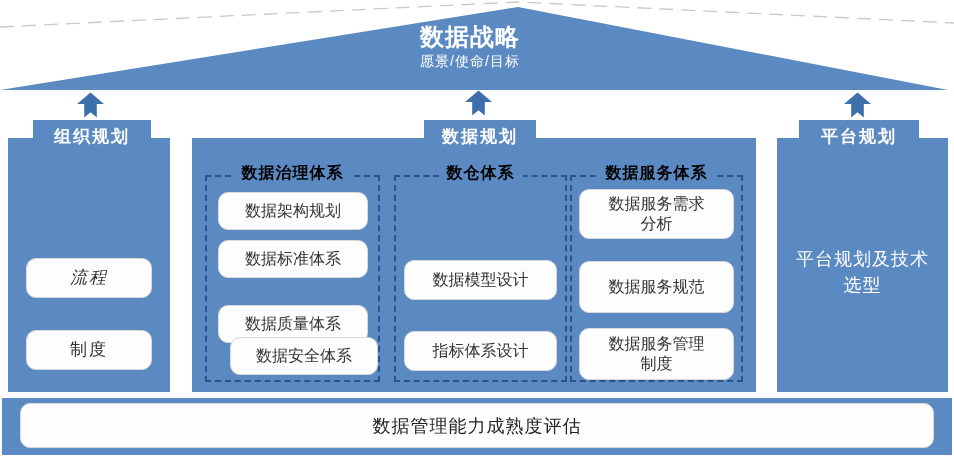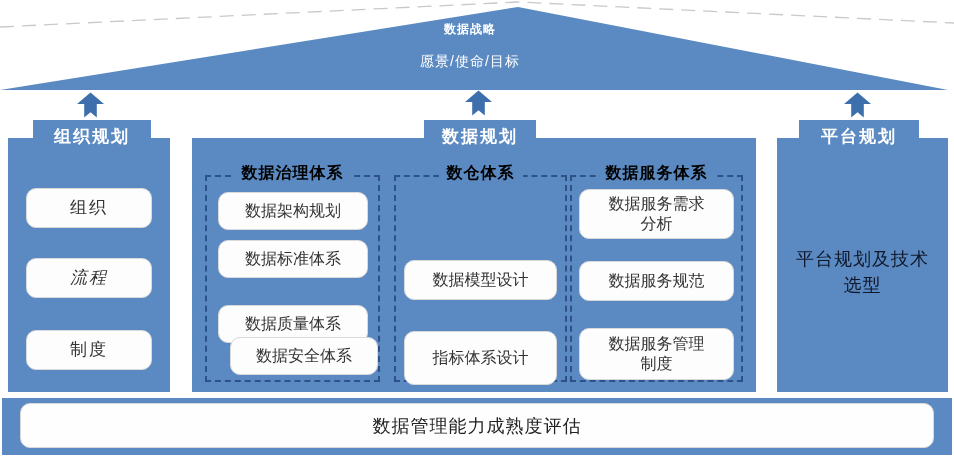--- a/index.html
+++ b/index.html
@@ -10,21 +10,21 @@
     --box-text:#333333;
     --outline-gray:#c9c9c9;
   }
   *{margin:0;padding:0;box-sizing:border-box;}
   body{background:#ffffff;font-family:"Liberation Sans","DejaVu Sans",sans-serif;}
   .stage{position:relative;width:954px;height:461px;background:#ffffff;overflow:hidden;}
 
   
   .roof-svg{position:absolute;left:0;top:0;}
   .roof-title{position:absolute;left:0;top:21px;width:940px;text-align:center;
-    color:#ffffff;font-size:12px;font-weight:bold;letter-spacing:1px;}
+    color:#ffffff;font-size:24px;font-weight:bold;letter-spacing:1px;}
   .roof-subtitle{position:absolute;left:0;top:53px;width:940px;text-align:center;
     color:#ffffff;font-size:14px;letter-spacing:1px;}
 
   
   .arrow{position:absolute;width:27px;height:26px;}
 
   
   .tab{position:absolute;top:120px;height:32px;background:var(--panel-blue);
     color:#ffffff;font-size:17px;font-weight:bold;letter-spacing:2px;
     display:flex;align-items:center;justify-content:center;z-index:3;}
@@ -52,21 +52,21 @@
   .ghead{position:absolute;top:-14px;left:0;right:0;text-align:center;z-index:4;}
   .ghead span{background:var(--panel-blue);color:#000000;font-size:16px;font-weight:bold;
     padding:0 8px;letter-spacing:1px;}
 
   .wrap6{max-width:6.6em;}
   .wrap7{max-width:7.4em;}
 
   
   .platform-body{position:absolute;left:0;top:0;width:100%;height:100%;
     display:flex;align-items:center;justify-content:center;padding-top:14px;
-    color:#0f172a;font-size:18px;text-align:center;line-height:1.45;letter-spacing:1px;}
+    color:#ffffff;font-size:18px;text-align:center;line-height:1.45;letter-spacing:1px;}
 
   
   .footer-bar{position:absolute;left:2px;top:398px;width:950px;height:57px;
     background:var(--panel-blue);z-index:2;}
   .footer-box{position:absolute;left:18px;top:5px;width:914px;height:45px;
     background:#fefefe;border:1px solid var(--box-border);border-radius:10px;
     display:flex;align-items:center;justify-content:center;
     color:#222222;font-size:18px;letter-spacing:1px;}
 </style>
 </head>
@@ -89,21 +89,20 @@
   </svg>
   <svg class="arrow" style="left:844px;top:92px;" viewBox="0 0 30 28">
     <polygon points="15,0 30,13 22,13 22,28 15,22 8,28 8,13 0,13" style="fill:var(--arrow-blue)"></polygon>
   </svg>
 
   <div class="tab tab-org">组织规划</div>
   <div class="tab tab-data">数据规划</div>
   <div class="tab tab-platform">平台规划</div>
 
   <div class="panel panel-org">
-    <div class="wbox org-box" style="top:50px;">组织</div>
     <div class="wbox org-box" style="top:120px;font-style:italic;">流程</div>
     <div class="wbox org-box" style="top:192px;">制度</div>
   </div>
 
   <div class="panel panel-data">
 
     <div class="group group-1">
       <div class="ghead">
         <span>数据治理体系</span>
       </div>
@@ -111,31 +110,31 @@
       <div class="wbox" style="left:11px;top:63px;width:150px;height:38px;">数据标准体系</div>
       <div class="wbox" style="left:11px;top:128px;width:150px;height:38px;">数据质量体系</div>
       <div class="wbox" style="left:11px;top:160px;width:148px;height:38px;margin-left:12px;">数据安全体系</div>
     </div>
 
     <div class="group group-2">
       <div class="ghead">
         <span>数仓体系</span>
       </div>
       <div class="wbox" style="left:8px;top:83px;width:153px;height:40px;">数据模型设计</div>
-      <div class="wbox" style="left:8px;top:154px;width:153px;height:54px;">指标体系设计</div>
+      <div class="wbox" style="left:8px;top:154px;width:153px;height:40px;">指标体系设计</div>
     </div>
 
     <div class="group group-3">
       <div class="ghead">
         <span>数据服务体系</span>
       </div>
       <div class="wbox" style="left:7px;top:12px;width:155px;height:50px;">
         <span class="wrap6">数据服务需求分析</span>
       </div>
-      <div class="wbox" style="left:7px;top:84px;width:155px;height:40px;">数据服务规范</div>
+      <div class="wbox" style="left:7px;top:84px;width:155px;height:52px;">数据服务规范</div>
       <div class="wbox" style="left:7px;top:151px;width:155px;height:52px;">
         <span class="wrap6">数据服务管理制度</span>
       </div>
     </div>
 
   </div>
 
   <div class="panel panel-platform">
     <div class="platform-body">
       <span class="wrap7">平台规划及技术选型</span>

